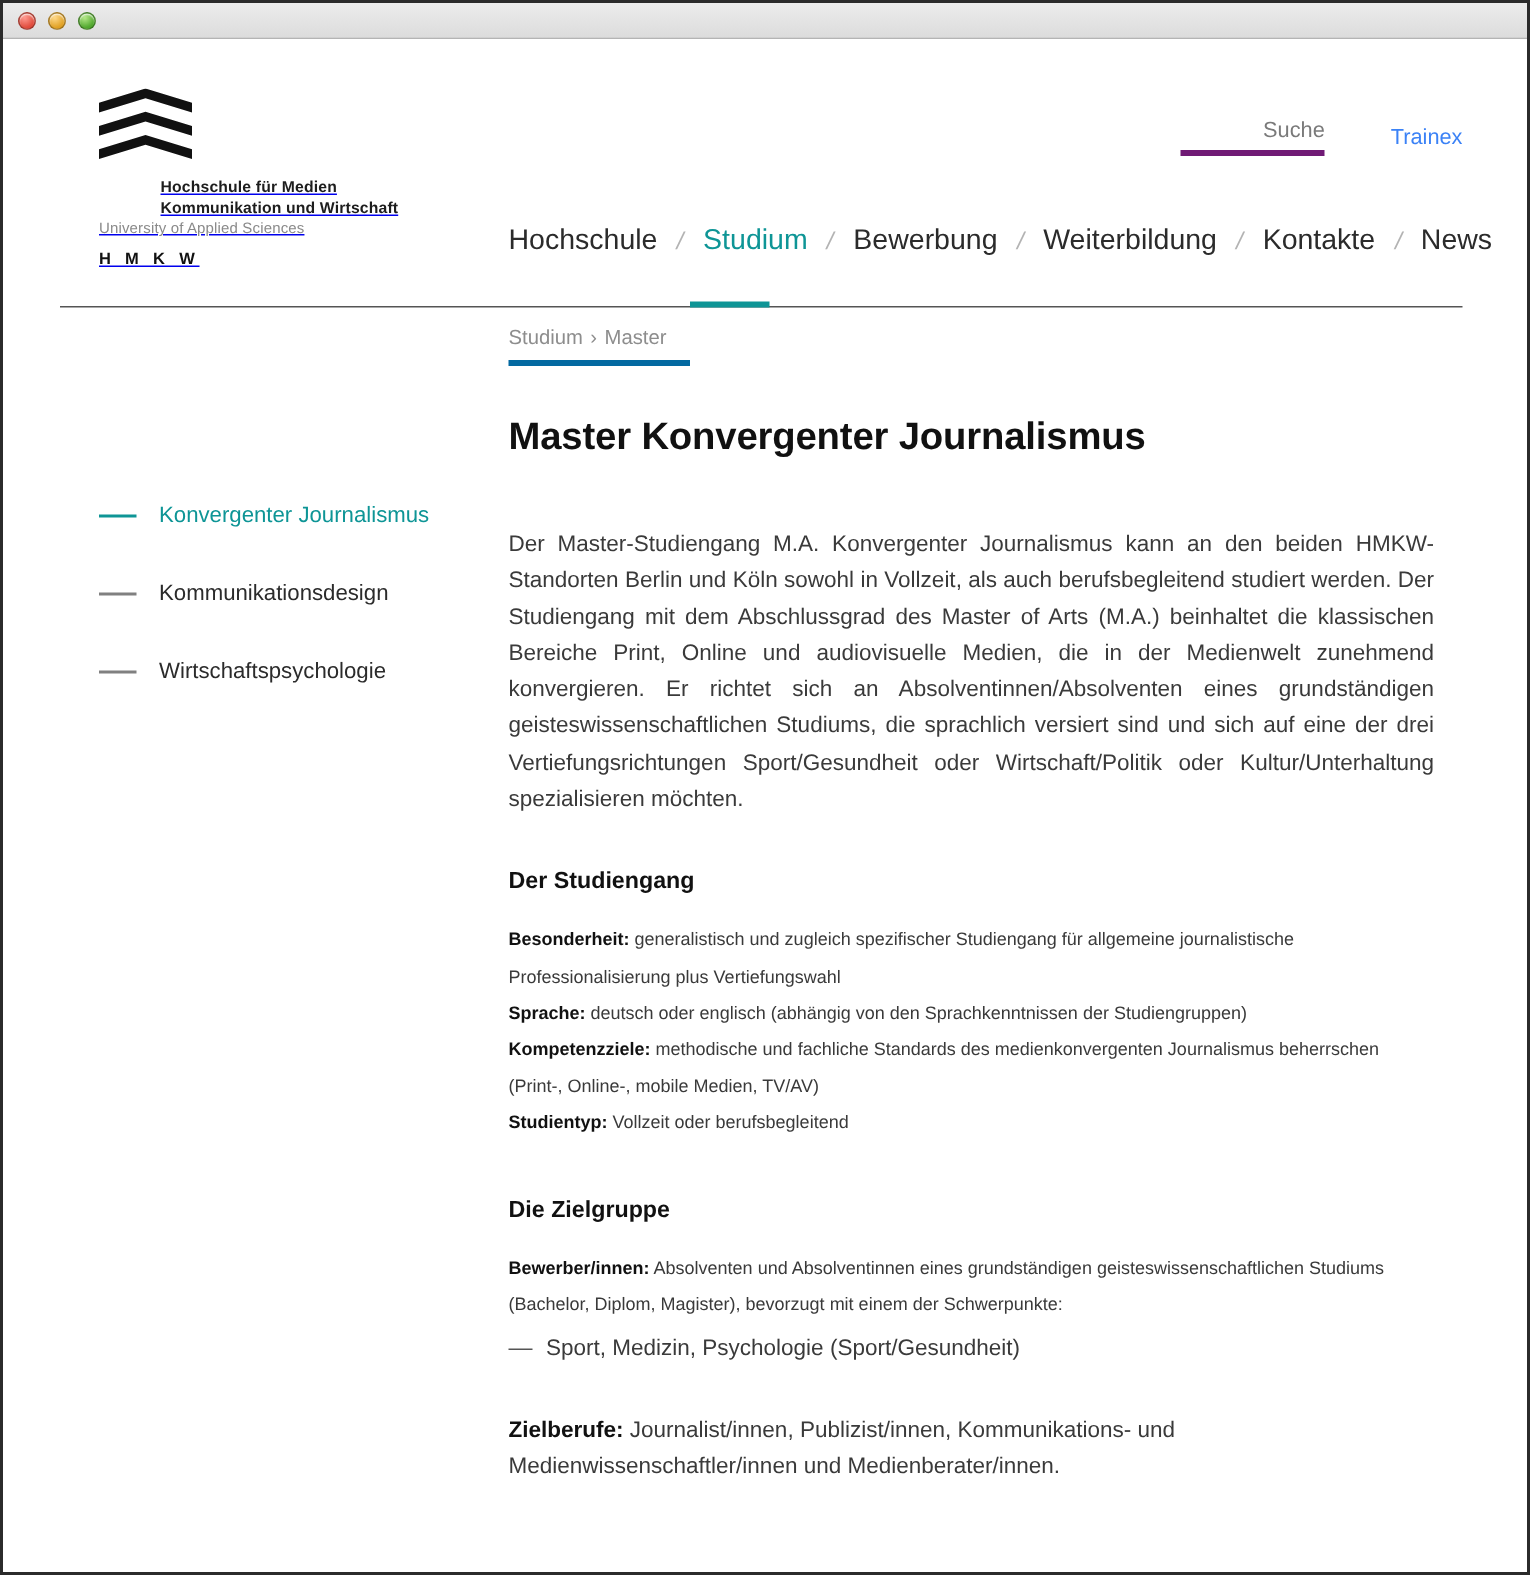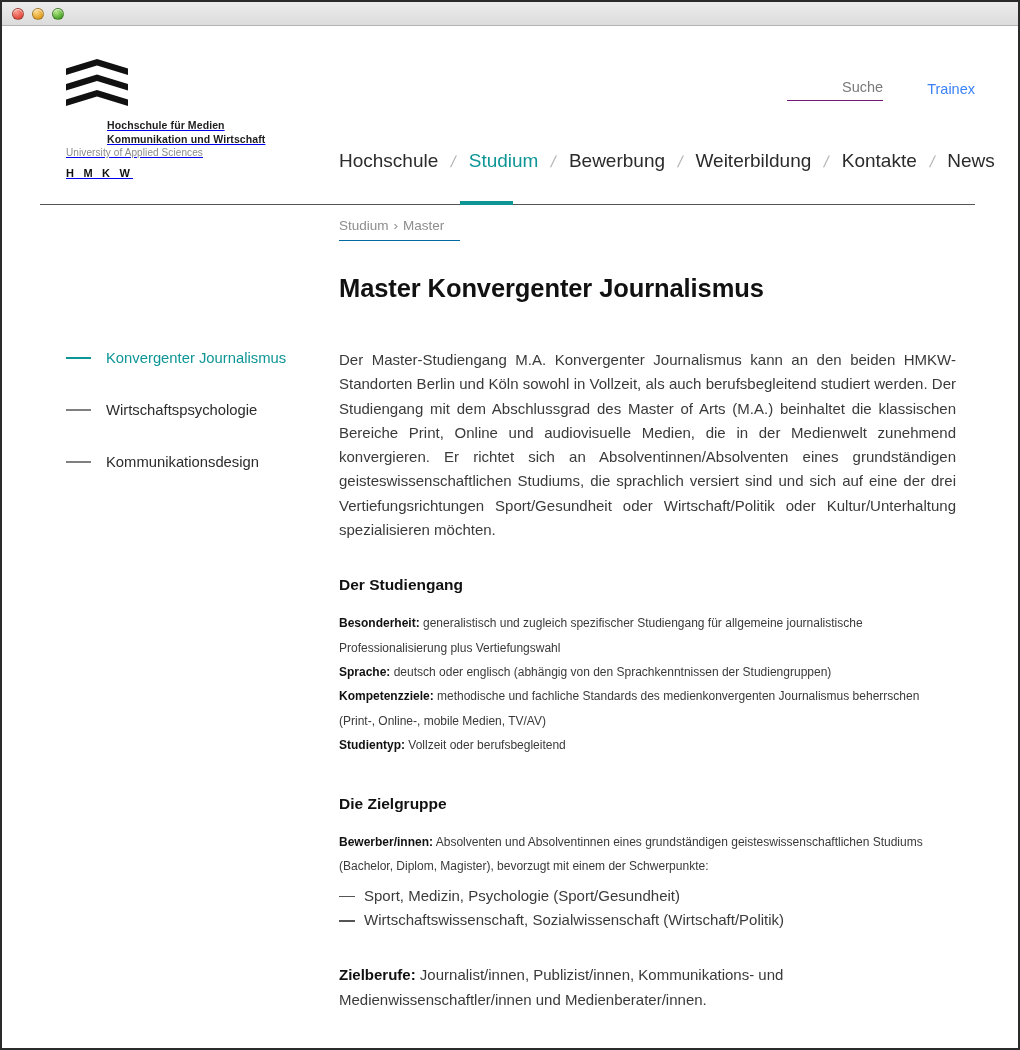--- a/index.html
+++ b/index.html
@@ -89,21 +89,21 @@
   #utility {
     position: absolute;
     right: 43px;
     top: 52px;
     display: flex;
     align-items: flex-end;
     gap: 44px;
   }
   #search-box {
     width: 96px;
-    border-bottom: 1px solid #701a75;
+    border-bottom: 4px solid #701a75;
     padding-bottom: 4px;
     text-align: right;
   }
   #search-input {
     border: 0; outline: 0;
     background: transparent;
     font-family: "Liberation Sans", sans-serif;
     font-size: 14.5px;
     color: #7a7a7a;
     text-align: right;
@@ -159,21 +159,21 @@
 
   
   #body {
     position: relative;
   }
 
   
   #sidebar {
     position: absolute;
     left: 64px;
-    top: 169px;
+    top: 155px;
     width: 250px;
   }
   .side-item {
     display: flex;
     align-items: flex-start;
     margin-bottom: 30px;
     text-decoration: none;
   }
   .side-dash {
     width: 25px;
@@ -193,21 +193,21 @@
   .side-item.active .side-label { color: #0e9596; }
 
   
   #content {
     position: absolute;
     left: 337px;
     top: 38px;
     width: 620px;
   }
   #breadcrumb {
-    border-bottom: 1px solid #0369a1;
+    border-bottom: 4px solid #0369a1;
     padding-bottom: 6px;
     width: 121px;
     white-space: nowrap;
   }
   #breadcrumb a, #breadcrumb span {
     font-size: 13.5px;
     color: #8d8d8d;
     text-decoration: none;
   }
   #breadcrumb .crumb-sep { margin: 0 5px; }
@@ -329,25 +329,25 @@
 
     <div id="body">
 
       <aside id="sidebar">
         <a class="side-item active" href="#">
           <span class="side-dash"></span>
           <span class="side-label">Konvergenter Journalismus</span>
         </a>
         <a class="side-item" href="#">
           <span class="side-dash"></span>
-          <span class="side-label">Wirtschaftspsychologie</span>
+          <span class="side-label">Kommunikationsdesign</span>
         </a>
         <a class="side-item" href="#">
           <span class="side-dash"></span>
-          <span class="side-label">Kommunikationsdesign</span>
+          <span class="side-label">Wirtschaftspsychologie</span>
         </a>
       </aside>
 
       <main id="content">
 
         <div id="breadcrumb">
           <a href="#">Studium</a><span class="crumb-sep">›</span><a href="#">Master</a>
         </div>
 
         <h1 id="page-title">Master Konvergenter Journalismus</h1>
@@ -363,24 +363,20 @@
 
         <h2 class="section-head" style="margin-top:38px">Die Zielgruppe</h2>
 
         <p class="kv"><b>Bewerber/innen:</b><span> Absolventen und Absolventinnen eines grundständigen geisteswissenschaftlichen Studiums (Bachelor, Diplom, Magister), bevorzugt mit einem der Schwerpunkte:</span></p>
 
         <ul class="dashlist">
           <li>
               <span class="li-dash"></span>
               <span>Sport, Medizin, Psychologie (Sport/Gesundheit)</span>
             </li>
-          <li>
-              <span class="li-dash"></span>
-              <span>Wirtschaftswissenschaft, Sozialwissenschaft (Wirtschaft/Politik)</span>
-            </li>
         </ul>
 
         <p class="tail"><b>Zielberufe:</b><span> Journalist/innen, Publizist/innen, Kommunikations- und Medienwissenschaftler/innen und Medienberater/innen.</span></p>
 
       </main>
     </div>
   </div>
 </div>
 
 </body></html>

